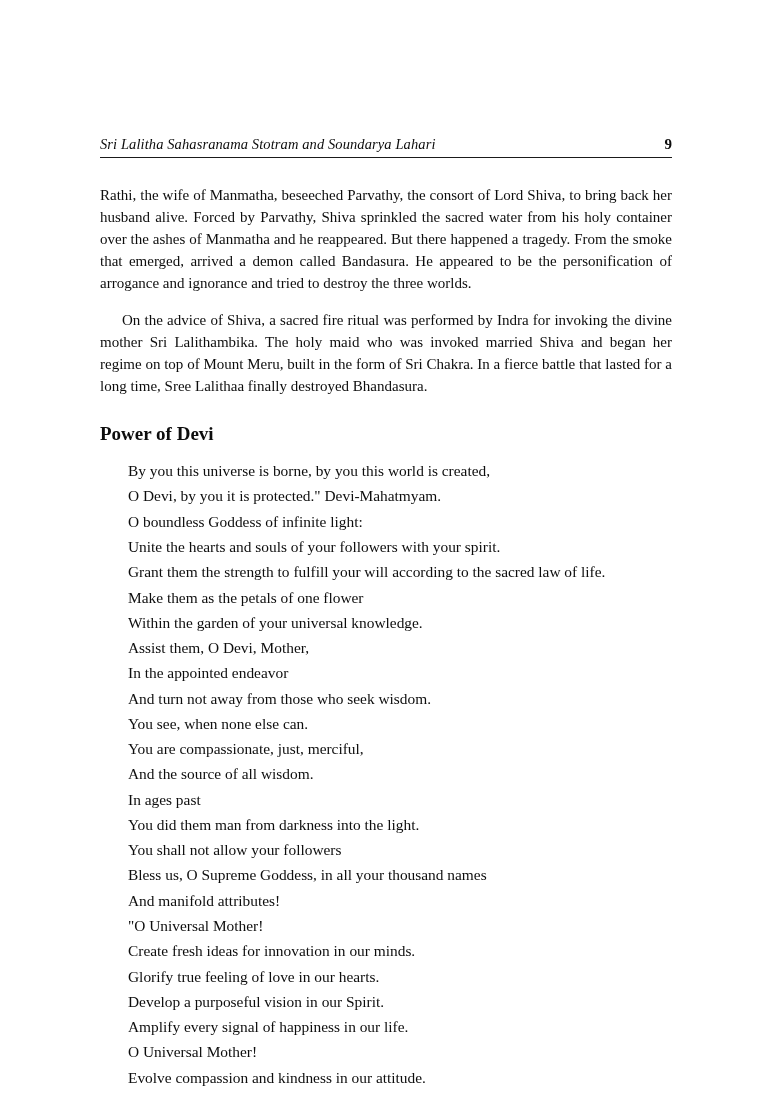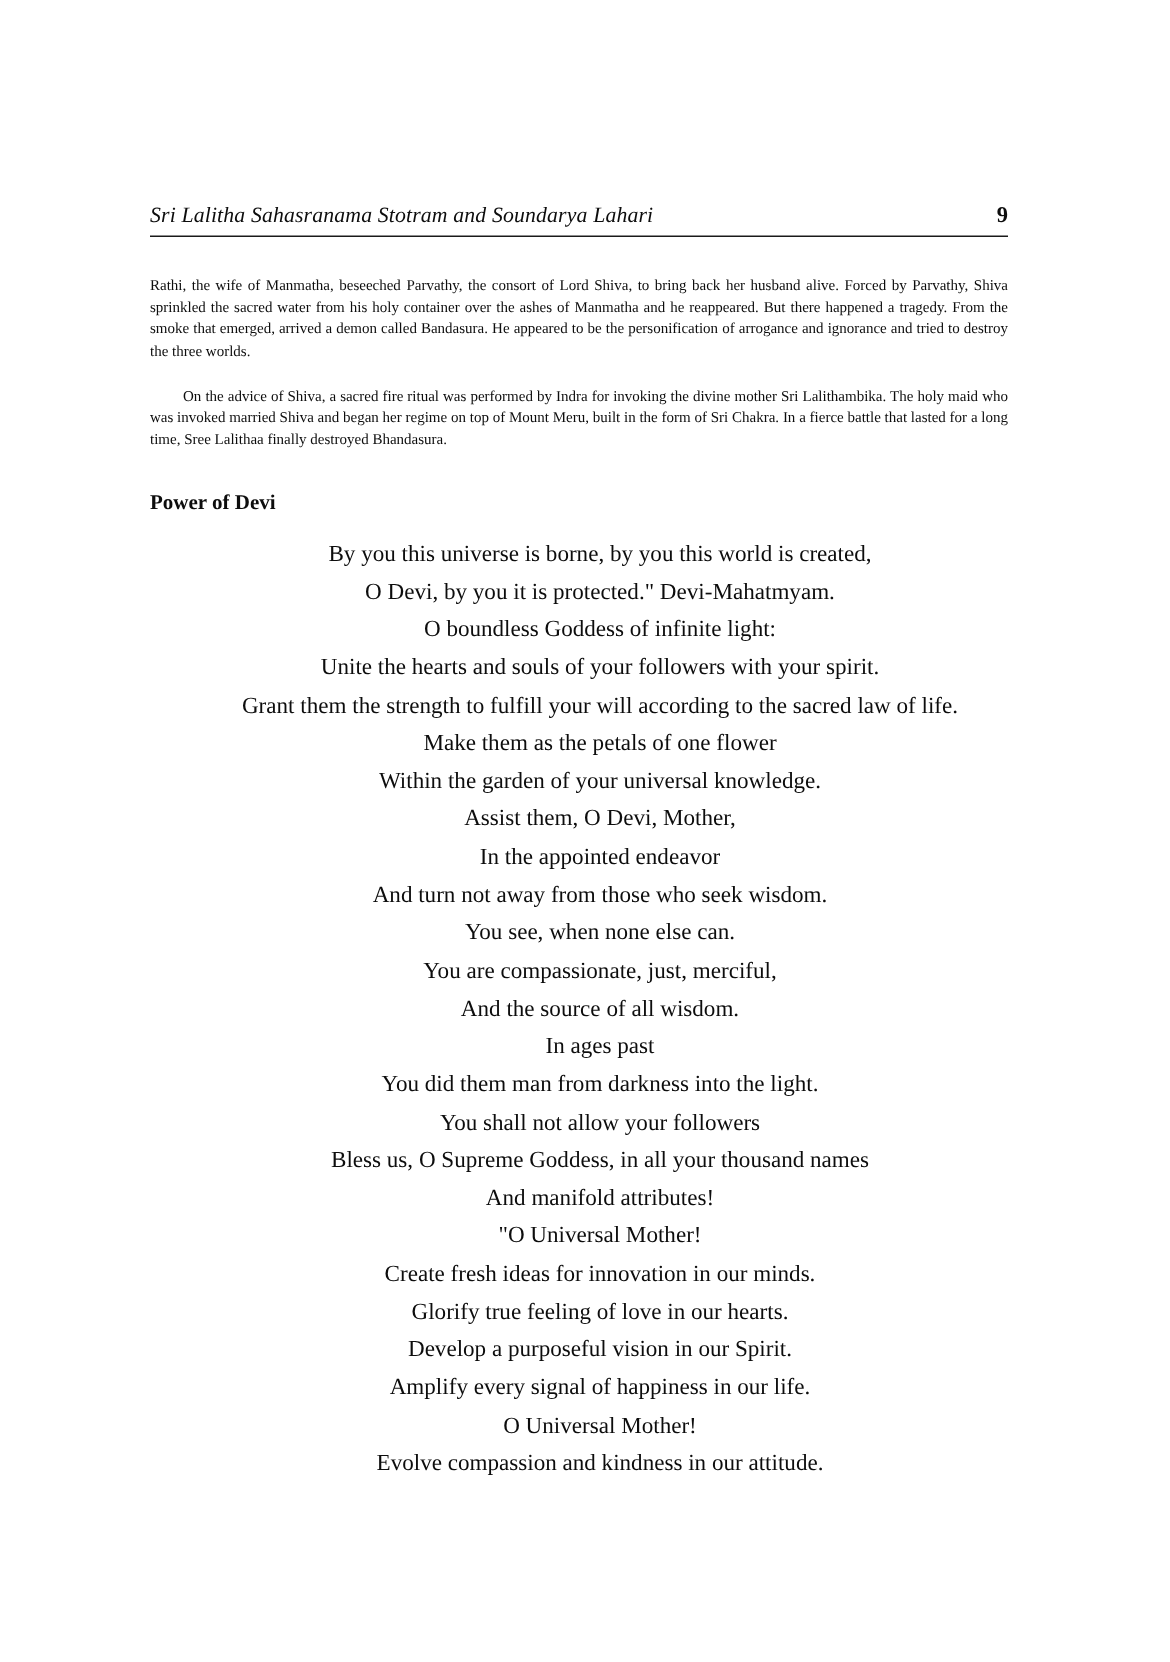--- a/index.html
+++ b/index.html
@@ -42,43 +42,42 @@
   .page-number {
     font-weight: bold;
     font-size: 15px;
   }
   .body-block {
     margin-top: 26px;
   }
   p.para {
     margin: 0 0 0 0;
     text-align: justify;
-    font-size: 10px;
+    font-size: 15px;
     line-height: 1.47;
     text-indent: 0;
   }
   p.para + p.para {
     margin-top: 15px;
     text-indent: 22px;
   }
   h2.section-heading {
-    font-size: 14px;
+    font-size: 19px;
     font-weight: bold;
     margin: 26px 0 12px 0;
     line-height: 1.2;
   }
   .verse {
     margin: 0;
     padding-left: 28px;
   }
   .verse-line {
     font-size: 15.4px;
     line-height: 1.64;
     white-space: pre-wrap;
-    text-align: center;
   }
 </style>
 </head>
 <body>
 
 <div class="page">
   <div class="content">
 
     <div class="running-head">
       <span class="running-head-title">Sri Lalitha Sahasranama Stotram and Soundarya Lahari</span>

